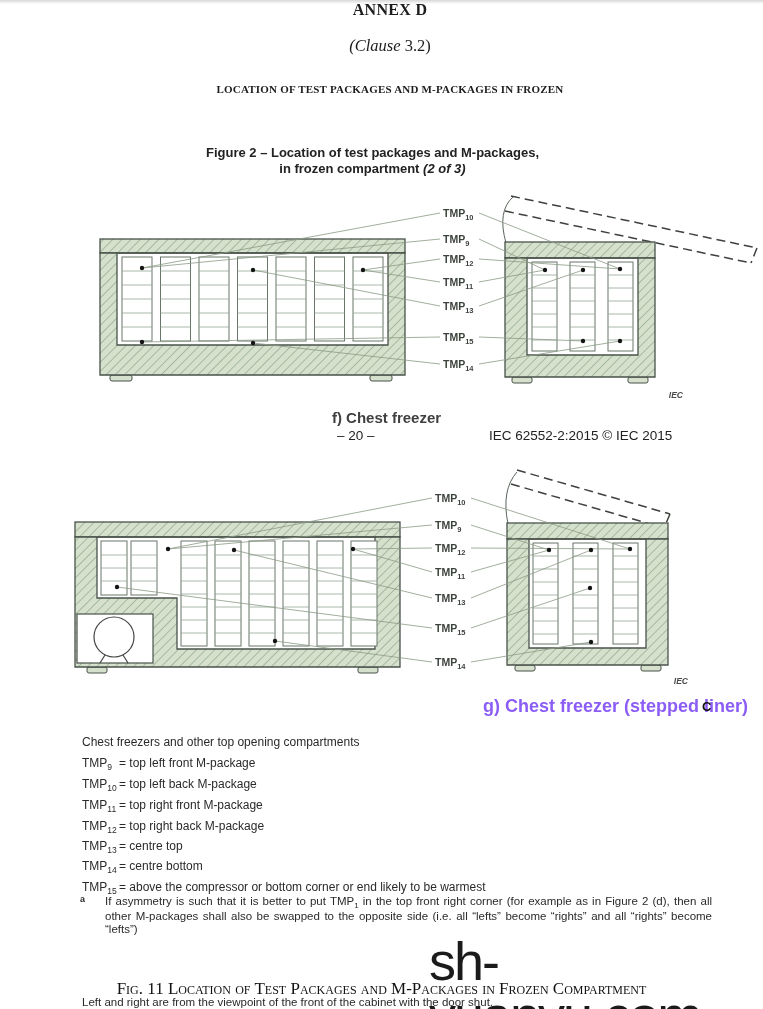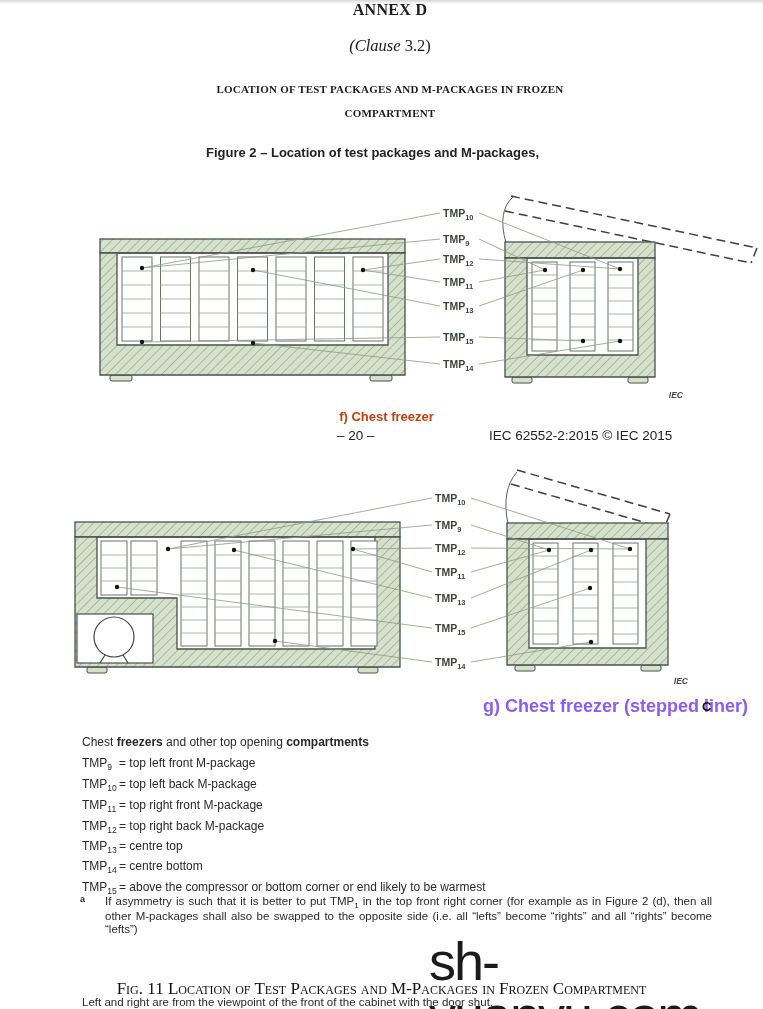--- a/index.html
+++ b/index.html
@@ -9,28 +9,28 @@
         background:linear-gradient(#d7d7d7,#ffffff);z-index:2;}
   .abs{position:absolute;}
   .annex-title{top:1px;left:17px;right:0;text-align:center;font-family:"Liberation Serif",serif;
         font-weight:bold;font-size:16px;letter-spacing:.3px;}
   .clause-ref{top:36px;left:17px;right:0;text-align:center;font-family:"Liberation Serif",serif;
         font-size:16.5px;}
   .main-title{top:77px;left:17px;right:0;text-align:center;font-family:"Liberation Serif",serif;
         font-weight:bold;font-size:11px;line-height:24px;letter-spacing:.2px;}
   .fig2-caption{top:145px;left:0;right:38px;text-align:center;font-weight:bold;
         font-size:13px;line-height:15.5px;color:#222;margin-left:20px;}
-  .f-caption{top:409px;left:0;right:0;text-align:center;font-weight:bold;font-size:13px;color:#c2410c;}
+  .f-caption{top:409px;left:0;right:0;text-align:center;font-weight:bold;font-size:15px;color:#404040;}
   .f-caption .inner{display:inline-block;transform:translateX(5px);}
   .page-num{top:428px;left:337px;width:85px;text-align:left;font-size:13.5px;color:#222;}
   .doc-ref{top:428px;left:489px;font-size:13.5px;color:#222;}
   .g-caption{top:696px;left:0;right:15px;text-align:right;font-weight:bold;font-size:18px;color:#8b5cf6;}
   .side-letter{top:699px;left:702px;font-weight:bold;font-size:13px;color:#111;}
   .legend-heading{top:735px;left:82px;font-size:12px;color:#2a2a2a;}
-  .legend-heading b{font-weight:bold;}
+  .legend-heading b{font-weight:normal;}
   .lg-row{left:82px;font-size:12px;color:#2a2a2a;white-space:nowrap;}
   .lg-label{display:inline-block;width:37px;}
   .lg-sub{font-size:8.5px;position:relative;top:3px;}
   .footnote{top:895px;left:80px;width:632px;display:flex;align-items:flex-start;color:#2a2a2a;}
   .fn-marker{font-size:9px;font-weight:bold;width:25px;flex:0 0 25px;position:relative;top:-1px;}
   .fn-text{font-size:11.5px;line-height:13.5px;text-align:justify;}
   .fn-sub{font-size:8px;position:relative;top:3px;}
   .viewpoint-note{top:996px;left:82px;font-size:11.5px;color:#2a2a2a;z-index:1;}
   .watermark{top:934px;left:429px;font-size:54px;font-weight:400;letter-spacing:-2px;
         color:#1b1b1b;z-index:5;line-height:1;}
@@ -52,25 +52,25 @@
 </style>
 </head>
 <body>
 
 <div class="page">
 
   <div class="abs annex-title">ANNEX D</div>
   <div class="abs clause-ref"><i>(Clause</i><span> 3.2)</span></div>
   <div class="abs main-title">
     <div>LOCATION OF TEST PACKAGES AND M-PACKAGES IN FROZEN</div>
-    <div>COMPARTMENT</div>
   </div>
 
   <div class="abs fig2-caption">
     <div>Figure 2 – Location of test packages and M-packages,</div>
+    <div><span>in frozen compartment </span><i>(2 of 3)</i></div>
   </div>
 
   <svg style="left:85px;top:193px;" width="680" height="212" viewBox="0 0 680 212">
     <defs>
       <pattern id="hatch" width="6.5" height="6.5" patternUnits="userSpaceOnUse" patternTransform="rotate(45)">
         <rect width="6.5" height="6.5" fill="#d6e1cd"></rect>
         <line x1="0" y1="0" x2="0" y2="6.5" stroke="#7f997a" stroke-width="1.1"></line>
       </pattern>
     </defs>
 

